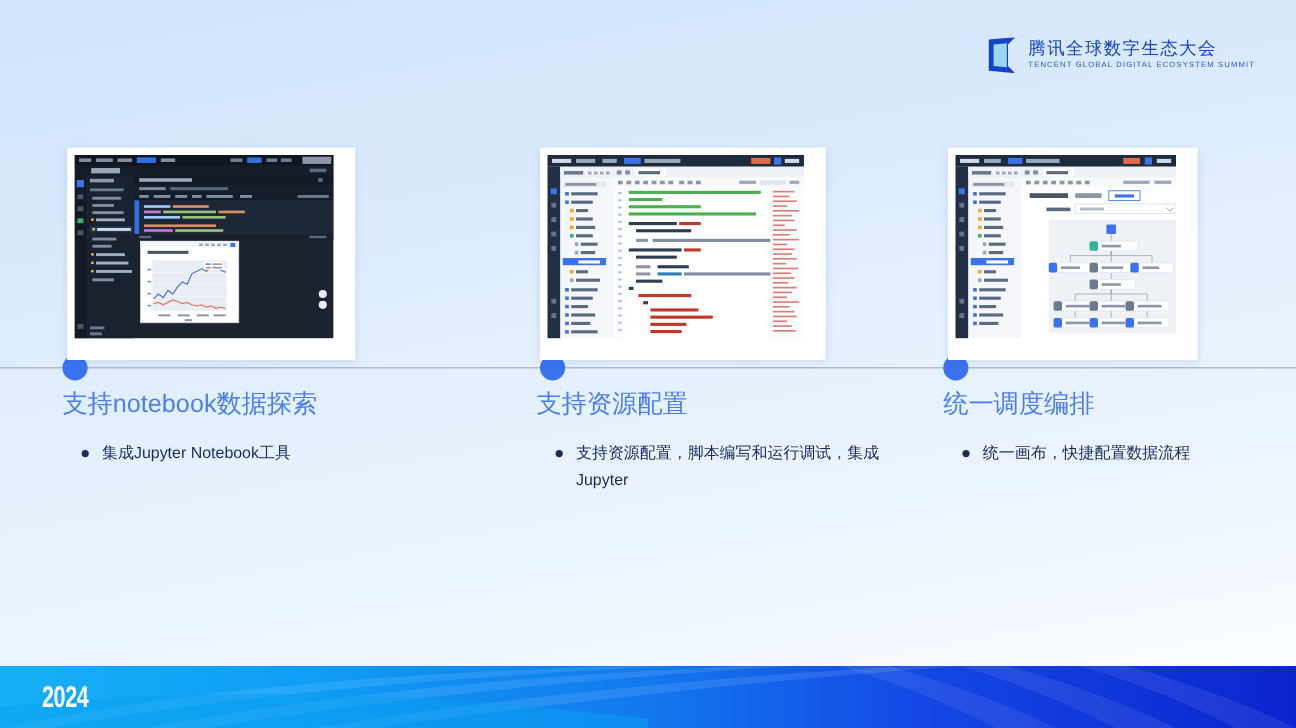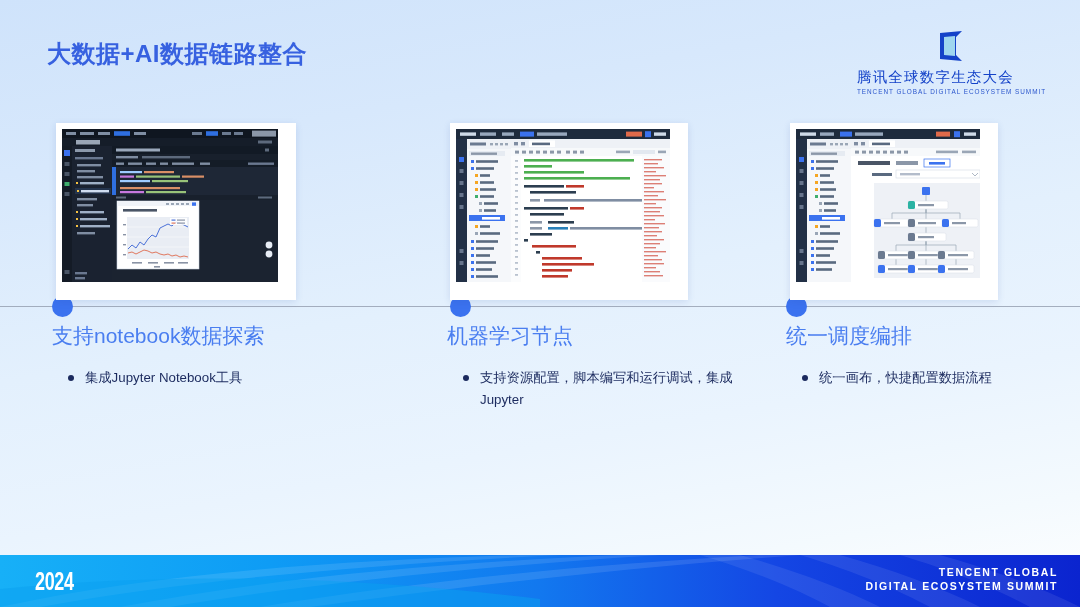--- a/index.html
+++ b/index.html
@@ -40,21 +40,20 @@
     white-space: nowrap;
   }
 
   .summit-logo {
     position: absolute;
     right: 34px;
     top: 31px;
     display: flex;
     align-items: center;
     gap: 9px;
-    flex-direction: column;
   }
   .summit-mark { width: 26px; height: 30px; flex: 0 0 auto; }
   .summit-text { display: flex; flex-direction: column; line-height: 1; }
   .summit-cn {
     font-size: 14.5px;
     color: #1442c8;
     letter-spacing: 1.2px;
     font-weight: 500;
   }
   .summit-en {
@@ -192,21 +191,20 @@
   }
   .footer-right .l1 { font-size: 10.5px; letter-spacing: 1.6px; font-weight: bold; }
   .footer-right .l2 { font-size: 10.5px; letter-spacing: 1.6px; font-weight: bold; }
 </style>
 </head>
 <body>
 
 <div class="slide">
 
 
-  <div class="slide-title">大数据+AI数据链路整合</div>
 
   <div class="summit-logo">
     <svg class="summit-mark" viewBox="0 0 26 30" xmlns="http://www.w3.org/2000/svg">
       <path d="M2 2 L24 0 L18 6 L18 24 L24 30 L2 28 Z" fill="#1442c8"></path>
       <path d="M6 6 L17 5 L17 25 L6 24 Z" fill="#9fd6ef"></path>
     </svg>
     <div class="summit-text">
       <div class="summit-cn">腾讯全球数字生态大会</div>
       <div class="summit-en">TENCENT GLOBAL DIGITAL ECOSYSTEM SUMMIT</div>
     </div>
@@ -543,21 +541,21 @@
               <rect x="188" y="126" width="14" height="1.4"></rect>
                 <rect x="188" y="130" width="18" height="1.4"></rect>
               <rect x="188" y="134" width="20" height="1.4"></rect>
                 <rect x="188" y="138" width="12" height="1.4"></rect>
               <rect x="188" y="142" width="16" height="1.4"></rect>
                 <rect x="188" y="146" width="19" height="1.4"></rect>
             </g>
           </svg>
         </div>
       </div>
-      <div class="col-heading">机器学习节点</div>
+      <div class="col-heading">支持资源配置</div>
       <ul class="bullets">
         <li>支持资源配置，脚本编写和运行调试，集成Jupyter</li>
       </ul>
     </div>
 
     <div class="column col-3">
       <div class="thumb-card">
         <div class="thumb-inner">
           <svg width="184" height="153" viewBox="0 0 184 153" xmlns="http://www.w3.org/2000/svg">
             <rect width="184" height="153" fill="#ffffff"></rect>
@@ -768,19 +766,15 @@
       <g fill="#ffffff" opacity="0.08">
         <path d="M700 0 C760 18 800 36 830 52 L880 52 C840 32 790 14 740 0 Z"></path>
         <path d="M800 0 C860 18 900 36 930 52 L980 52 C940 32 890 14 840 0 Z"></path>
         <path d="M900 0 C960 18 1000 36 1030 52 L1080 52 C1040 32 990 14 940 0 Z"></path>
       </g>
       <g fill="#0aa0f0" opacity="0.5">
         <path d="M0 34 C180 16 360 22 540 44 L540 52 L0 52 Z"></path>
       </g>
     </svg>
     <div class="footer-year">2024</div>
-    <div class="footer-right">
-      <div class="l1">TENCENT GLOBAL</div>
-      <div class="l2">DIGITAL ECOSYSTEM SUMMIT</div>
-    </div>
   </div>
 
 </div>
 
 </body></html>

